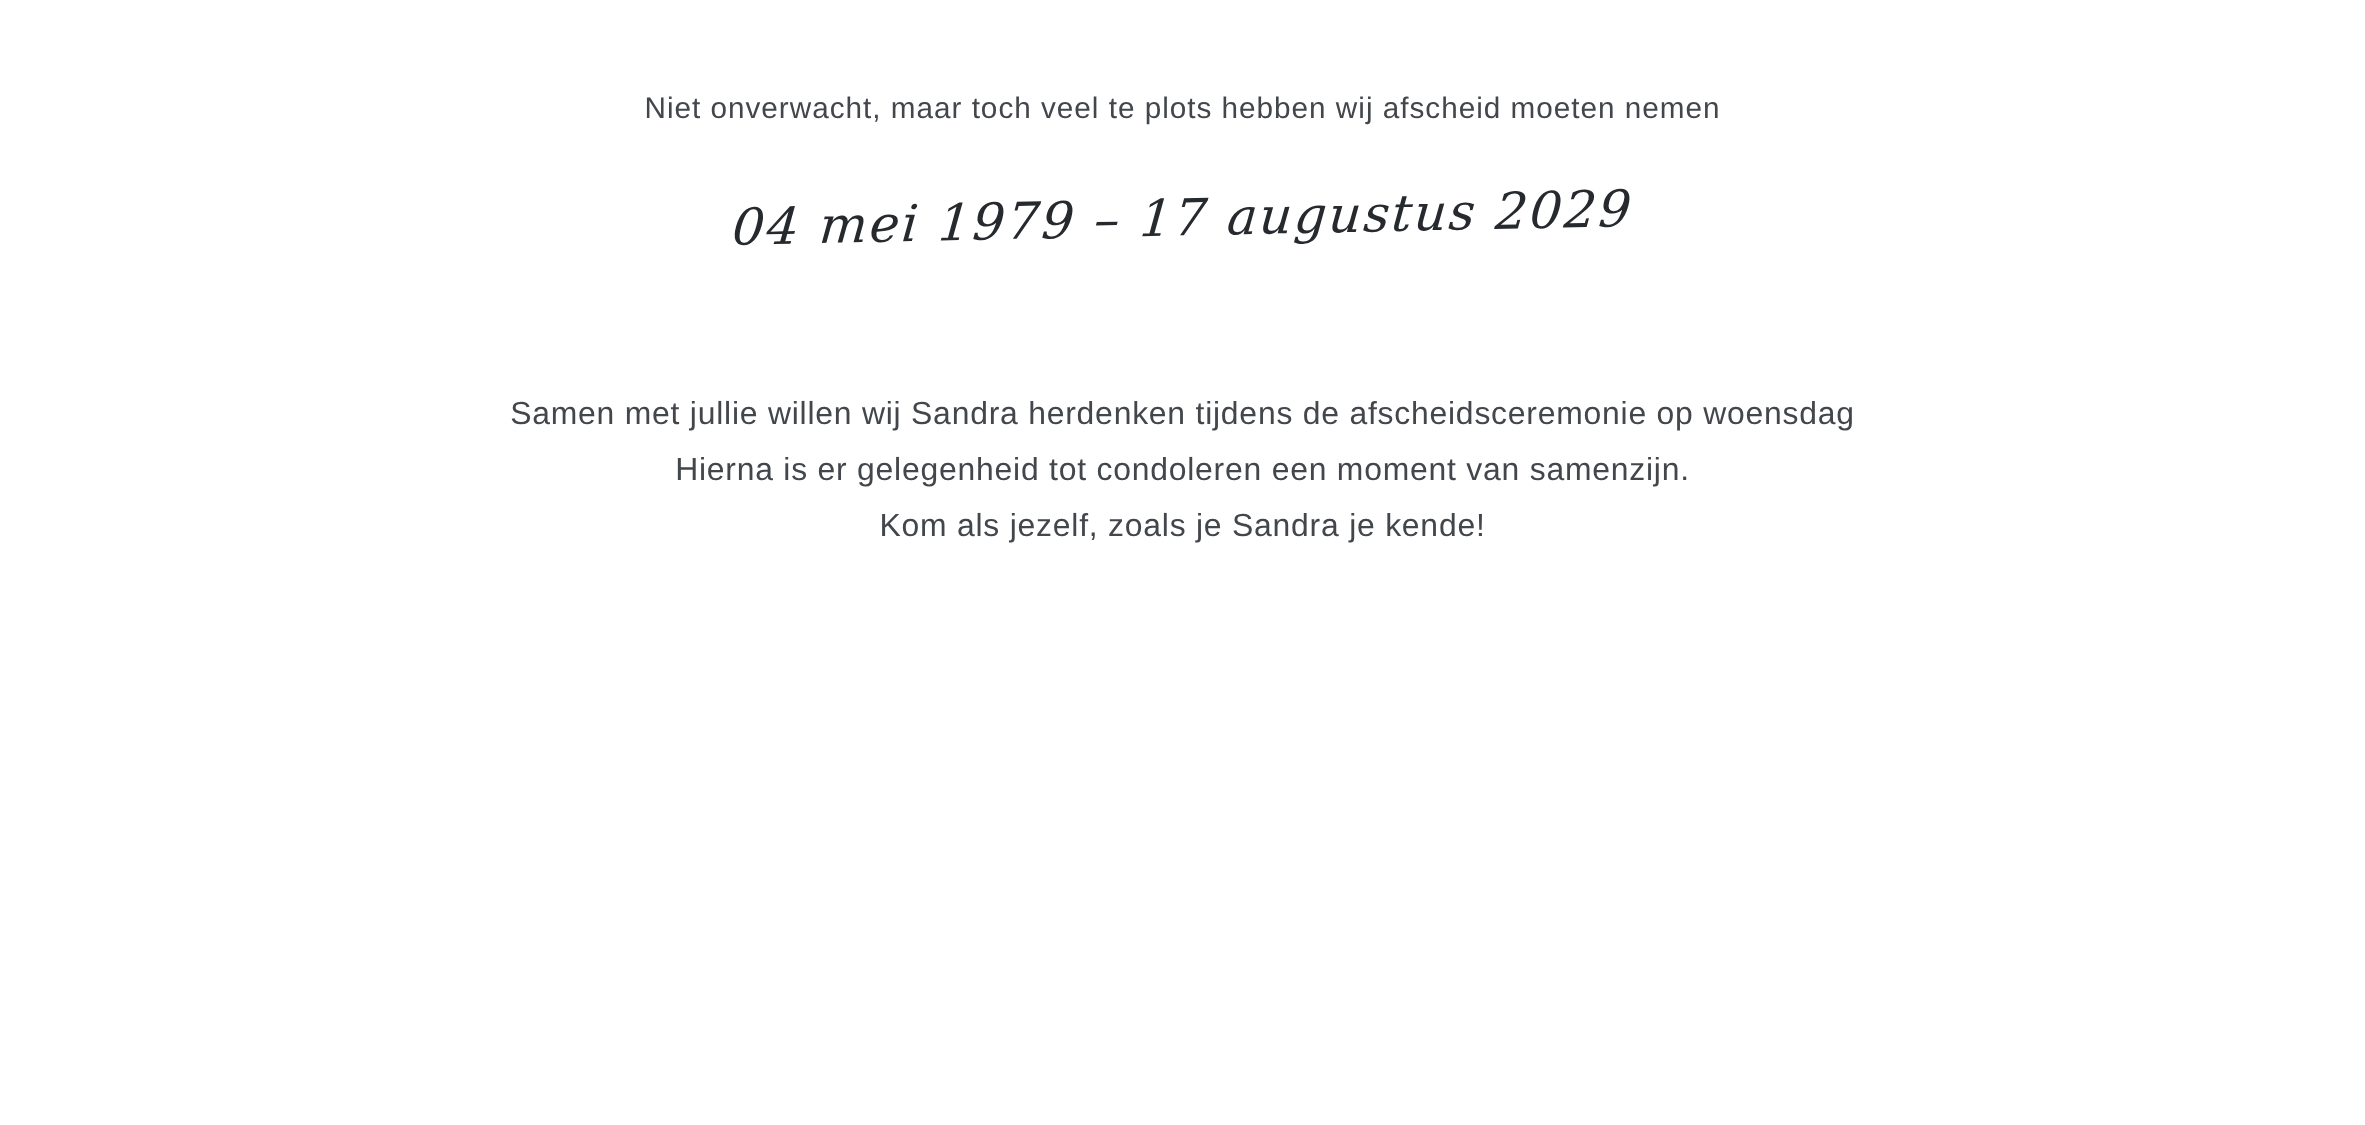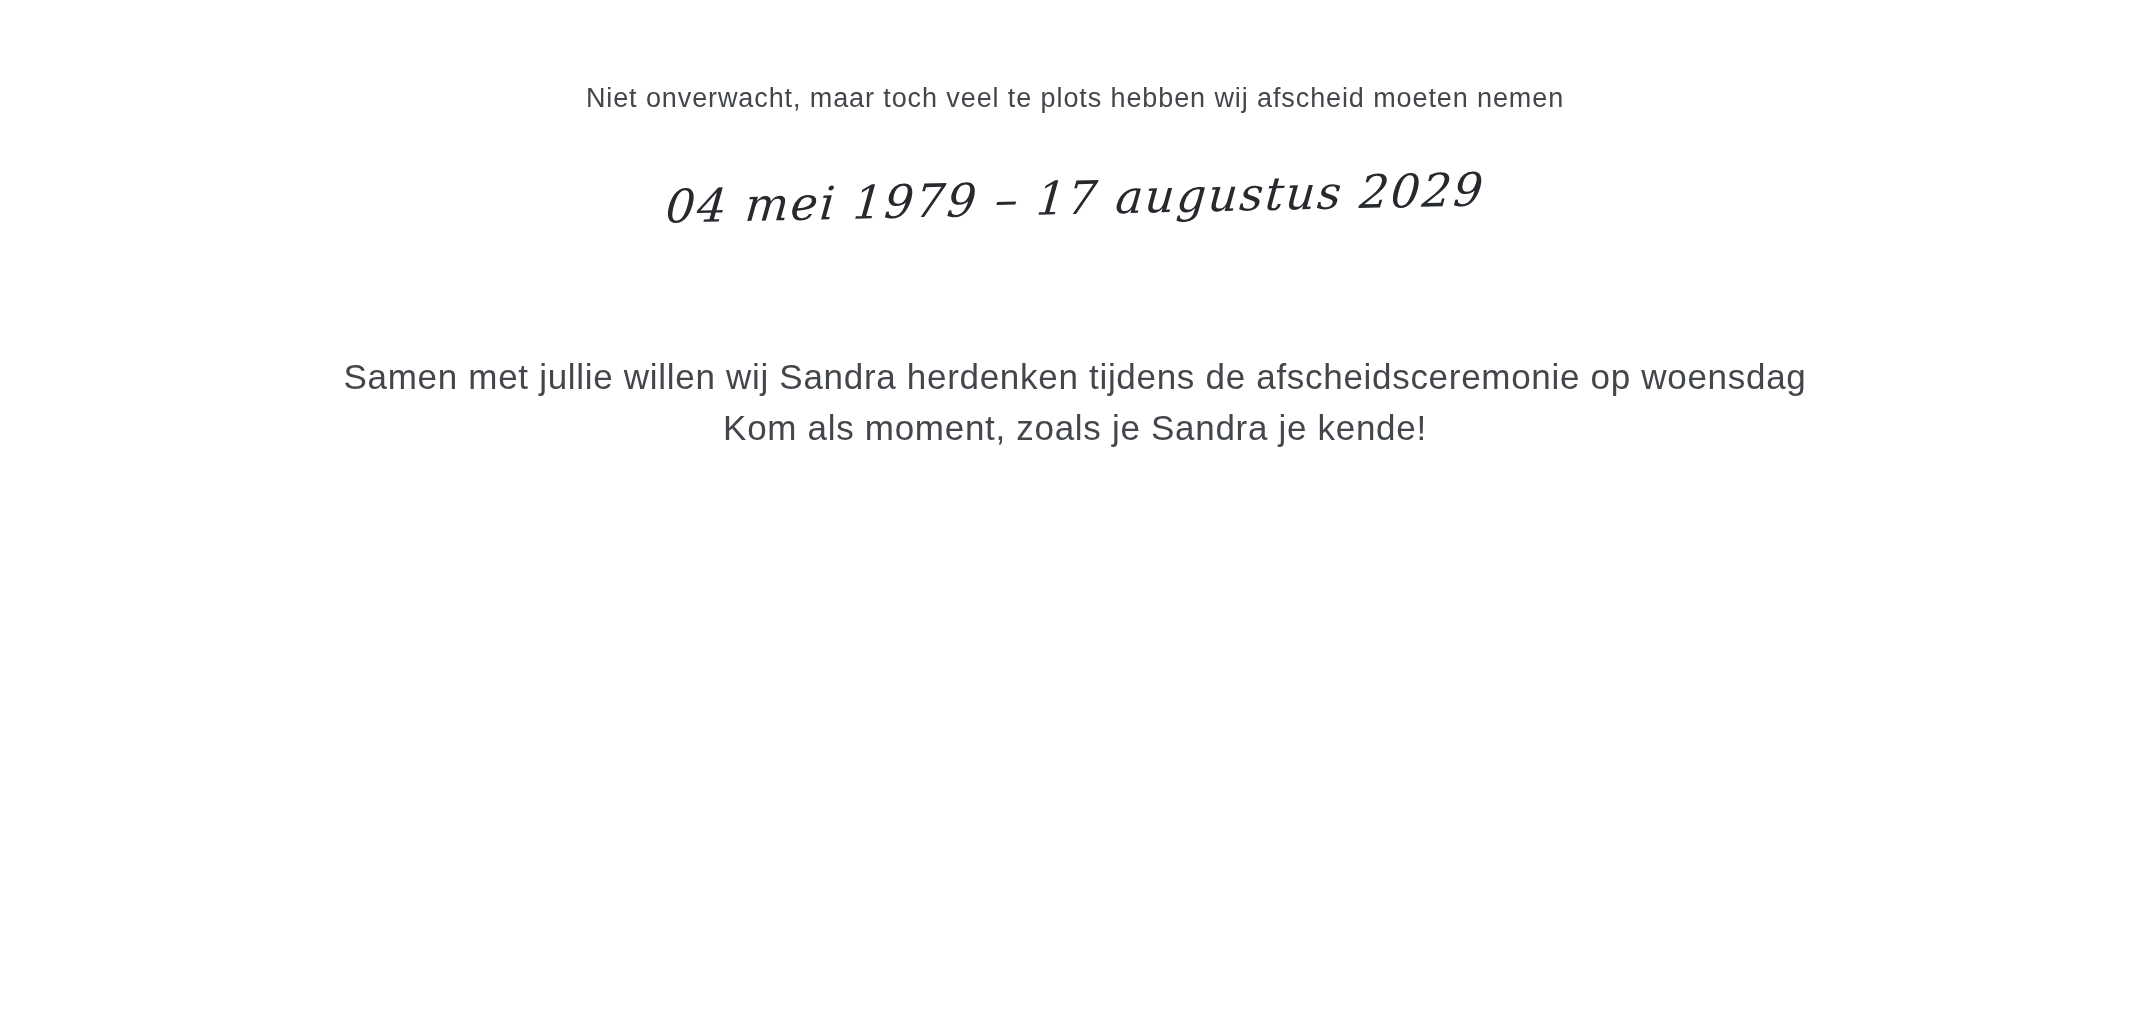--- a/index.html
+++ b/index.html
@@ -77,21 +77,21 @@
     transform: rotate(-1.2deg) skewX(-6deg);
     transform-origin: center;
     white-space: nowrap;
   }
 
   
   .body-text {
     margin-top: 126px;
     text-align: center;
     font-family: "Liberation Sans", sans-serif;
-    font-size: 35px;
+    font-size: 29px;
     font-weight: 300;
     letter-spacing: 0.7px;
     line-height: 51px;
     color: #43474c;
     max-width: 1700px;
   }
   .body-text .line {
     display: block;
     white-space: nowrap;
   }
@@ -103,16 +103,17 @@
 
   <div class="intro">
     <span class="line">Niet onverwacht, maar toch veel te plots hebben wij afscheid moeten nemen</span>
   </div>
 
 
   <div class="dates">04 mei 1979  –  17 augustus 2029</div>
 
   <div class="body-text">
     <span class="line">Samen met jullie willen wij Sandra herdenken tijdens de afscheidsceremonie op woensdag</span>
-    <span class="line">Kom als moment, zoals je Sandra je kende!</span>
+    <span class="line">Hierna is er gelegenheid tot condoleren een moment van samenzijn.</span>
+    <span class="line">Kom als jezelf, zoals je Sandra je kende!</span>
   </div>
 
 </div>
 
 </body></html>

